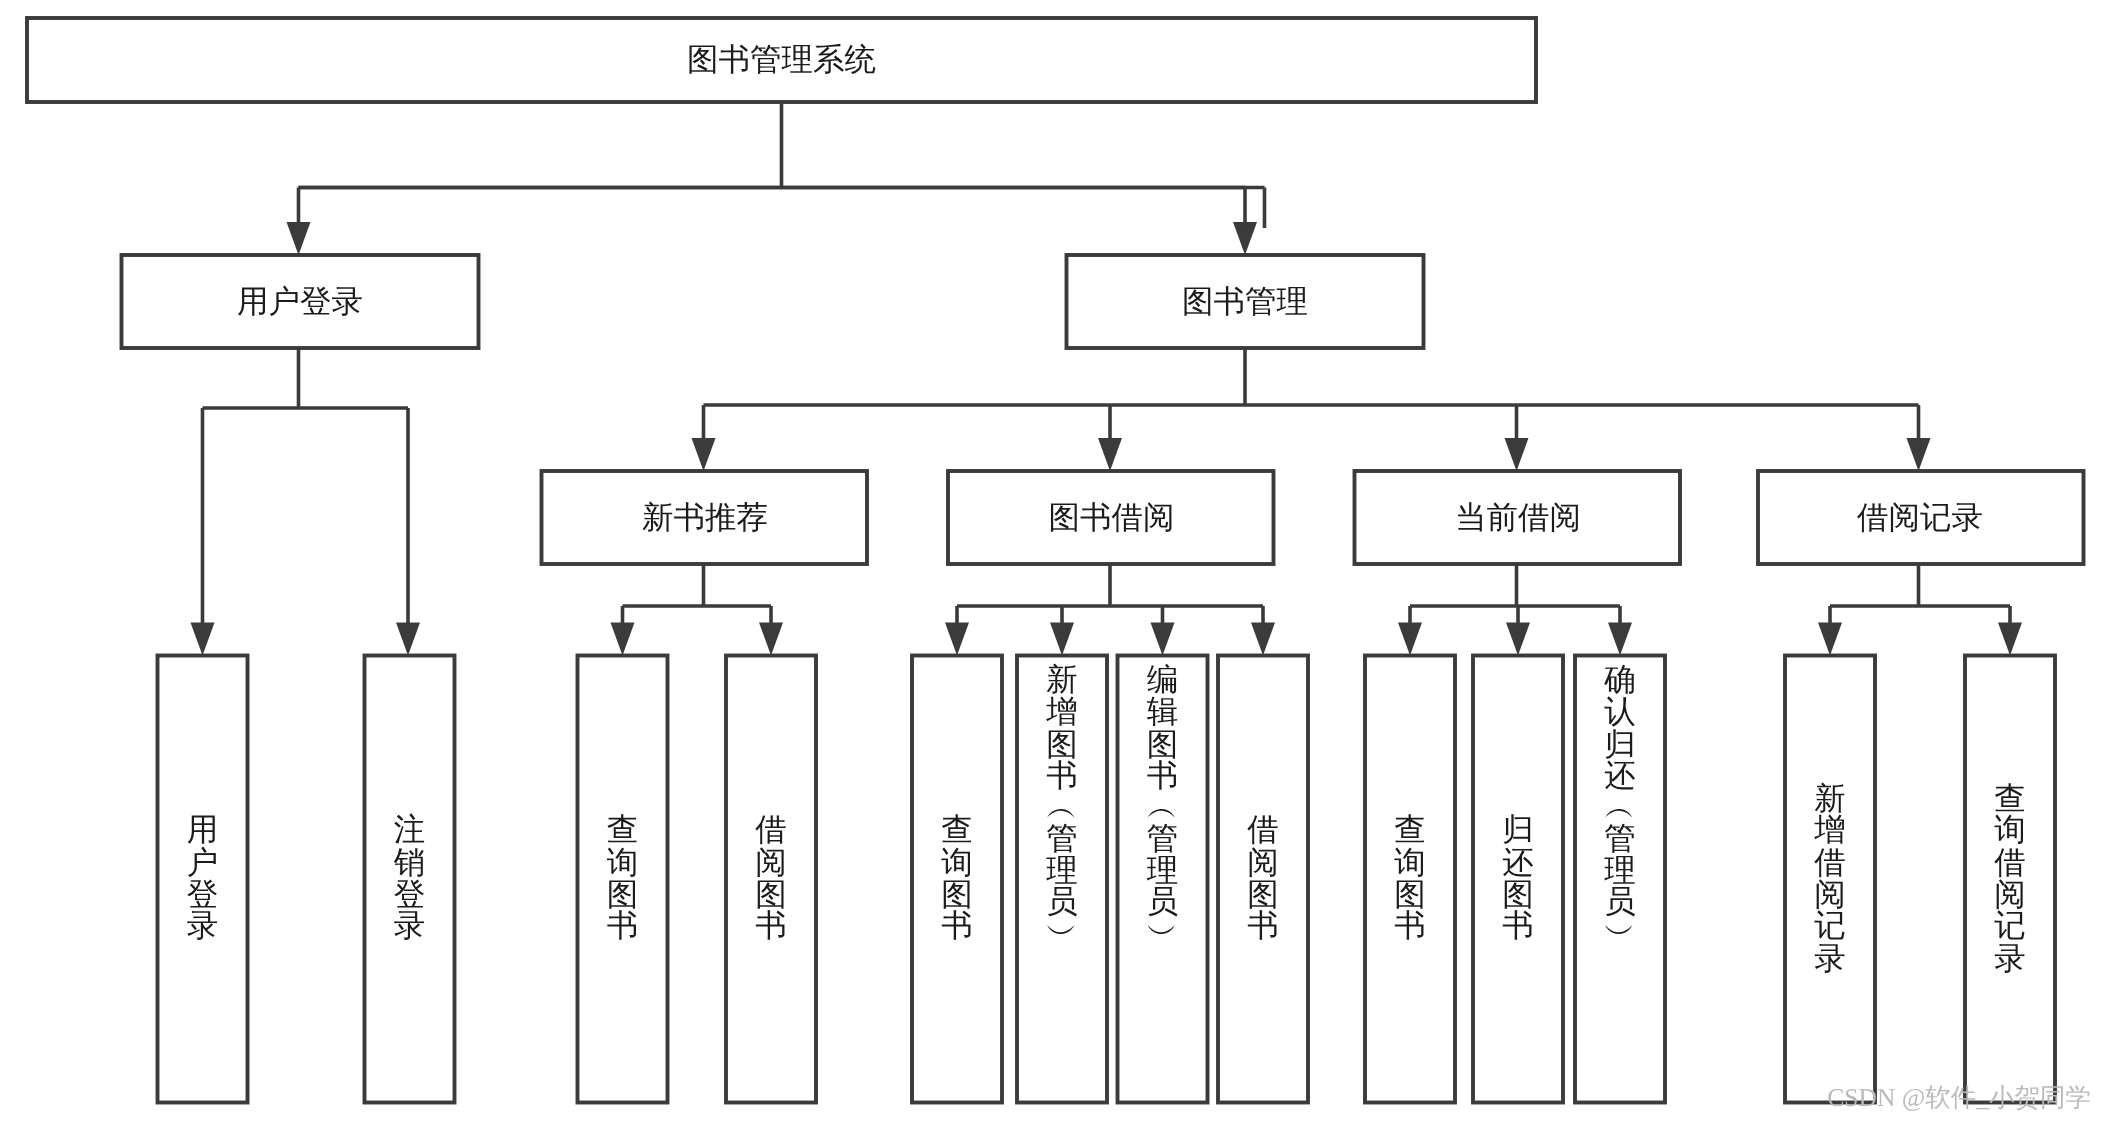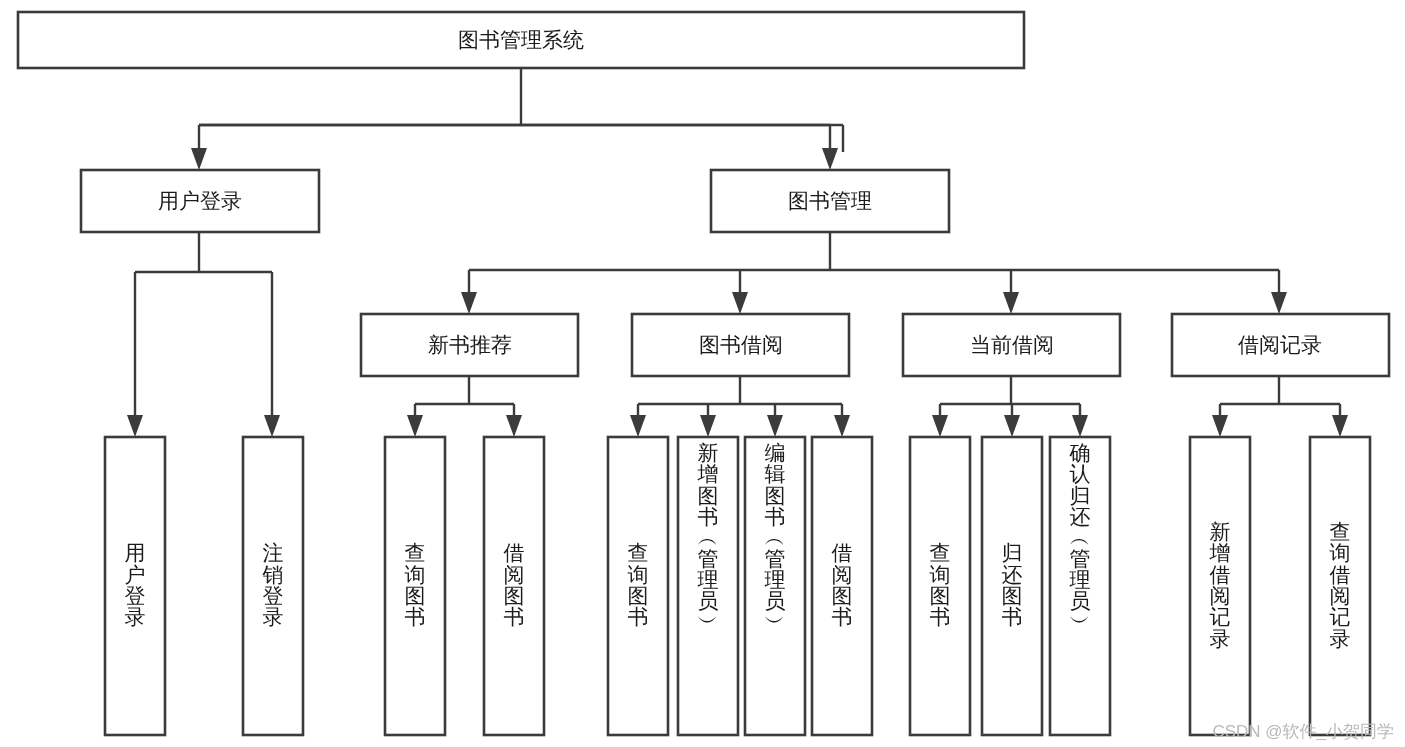--- a/index.html
+++ b/index.html
@@ -64,21 +64,21 @@
   }
   .vert-char {
     display: block;
   }
   .watermark {
     position: absolute;
     right: 8px;
     bottom: 4px;
     font-size: 17px;
     color: #b9b9b9;
-    font-family: Liberation Sans, sans-serif;
+    font-family: Liberation Serif, serif;
     white-space: nowrap;
     text-align: right;
   }
 </style>
 </head>
 <body>
 
 <div id="diagram-root">
 
   <svg class="diagram-canvas" viewBox="0 0 1405 747">

